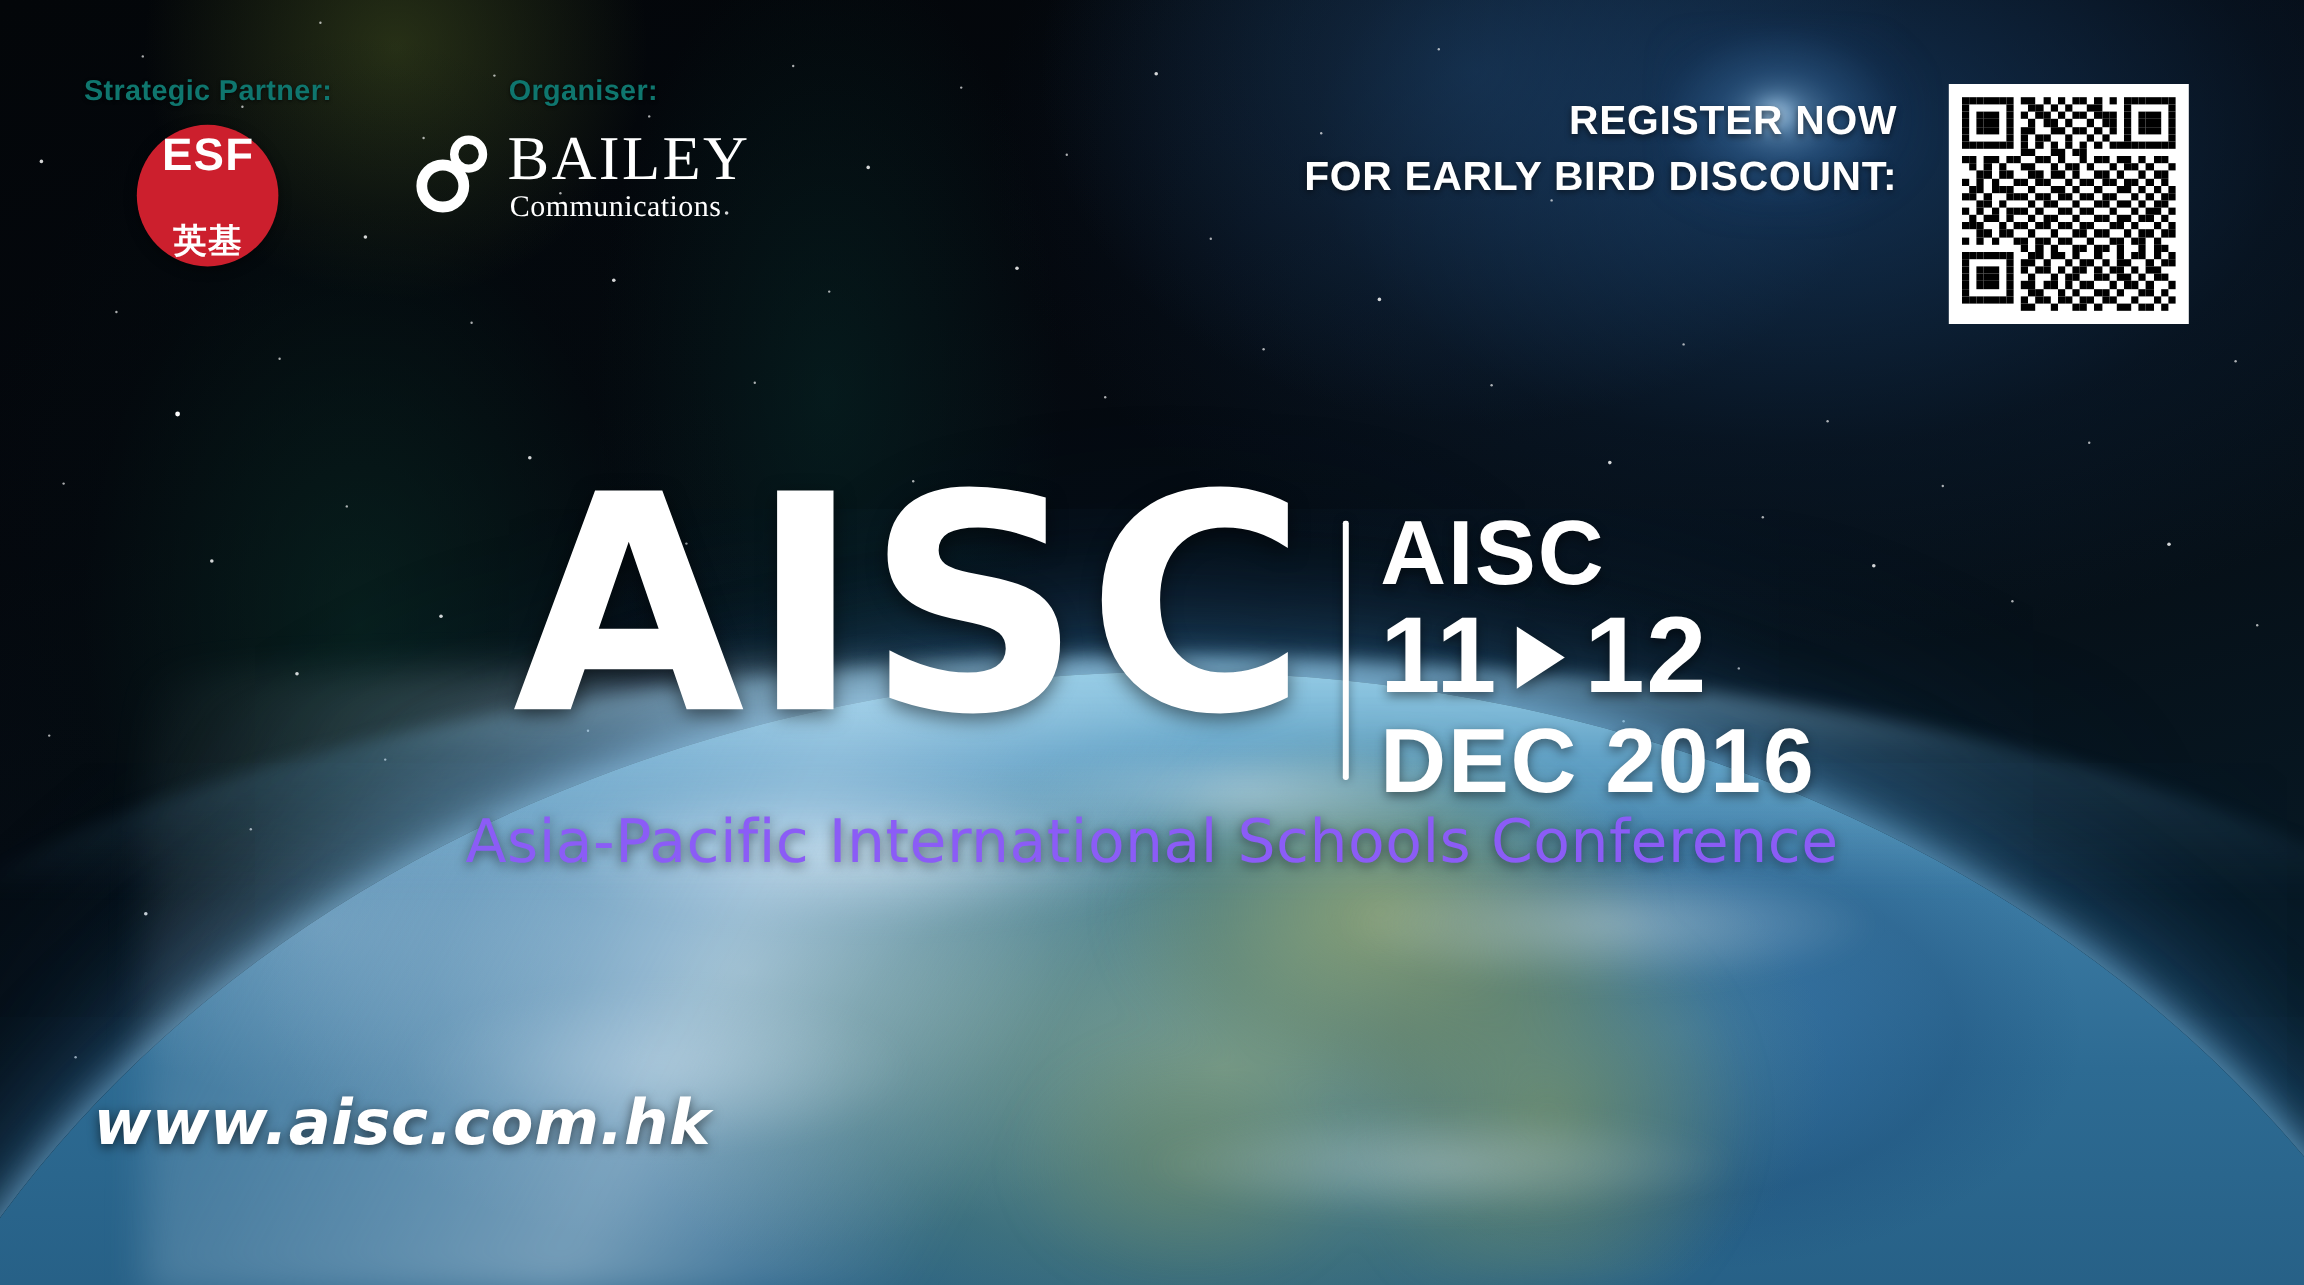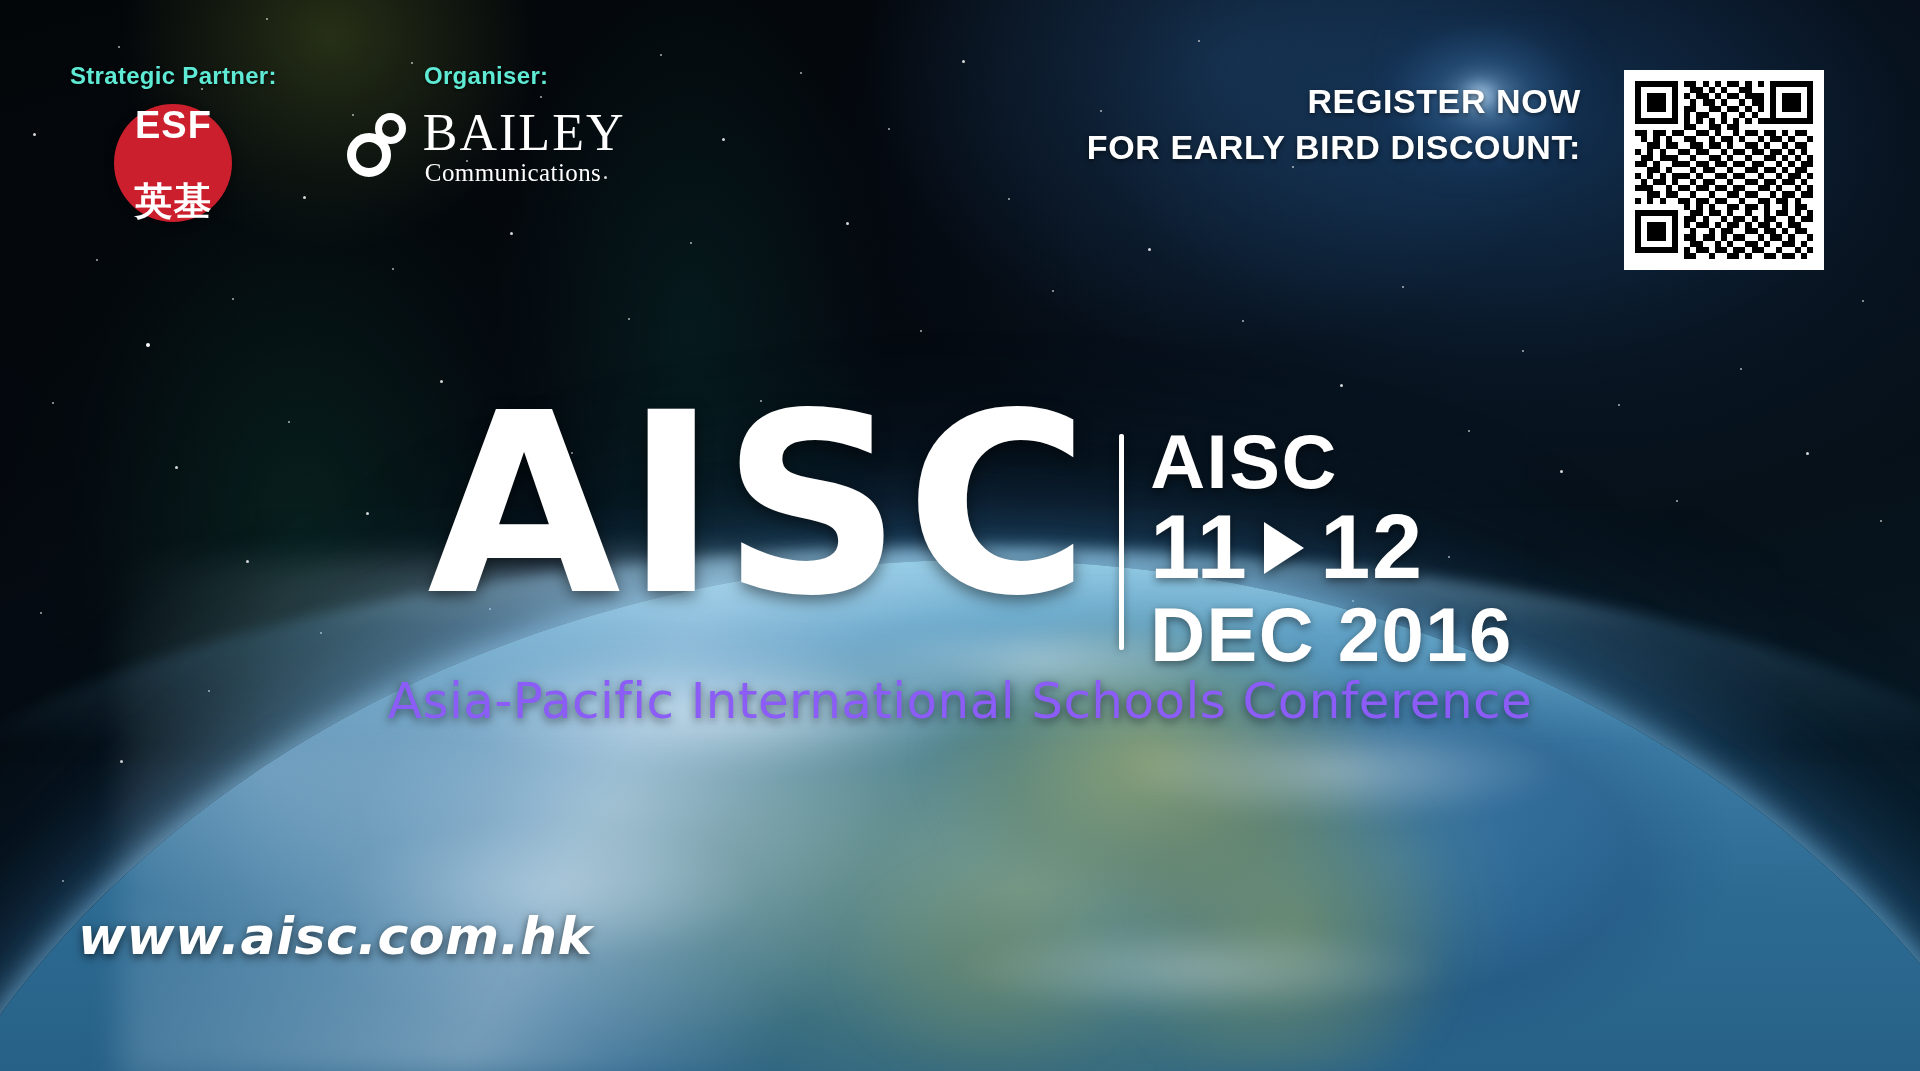--- a/index.html
+++ b/index.html
@@ -131,21 +131,21 @@
   .partners {
     position: absolute;
     left: 70px;
     top: 62px;
     display: flex;
     align-items: flex-start;
     gap: 70px;
   }
   .partner-block { display: flex; flex-direction: column; align-items: center; }
   .partner-caption {
-    color: #5eead4;
+    color: #0f766e;
     font-size: 24px;
     font-weight: bold;
     letter-spacing: 0.3px;
     white-space: nowrap;
     margin-bottom: 14px;
     text-shadow: 0 1px 3px rgba(0,0,0,0.7);
   }
 
   
   .esf-logo {
@@ -163,21 +163,21 @@
   }
   .esf-latin {
     color: #ffffff;
     font-size: 38px;
     font-weight: bold;
     letter-spacing: 1px;
     margin-bottom: 2px;
   }
   .esf-cjk {
     color: #ffffff;
-    font-size: 38px;
+    font-size: 28px;
     font-weight: bold;
     letter-spacing: 1px;
     font-family: "DejaVu Sans", sans-serif;
   }
 
   
   .bailey {
     display: flex;
     align-items: center;
     gap: 12px;

